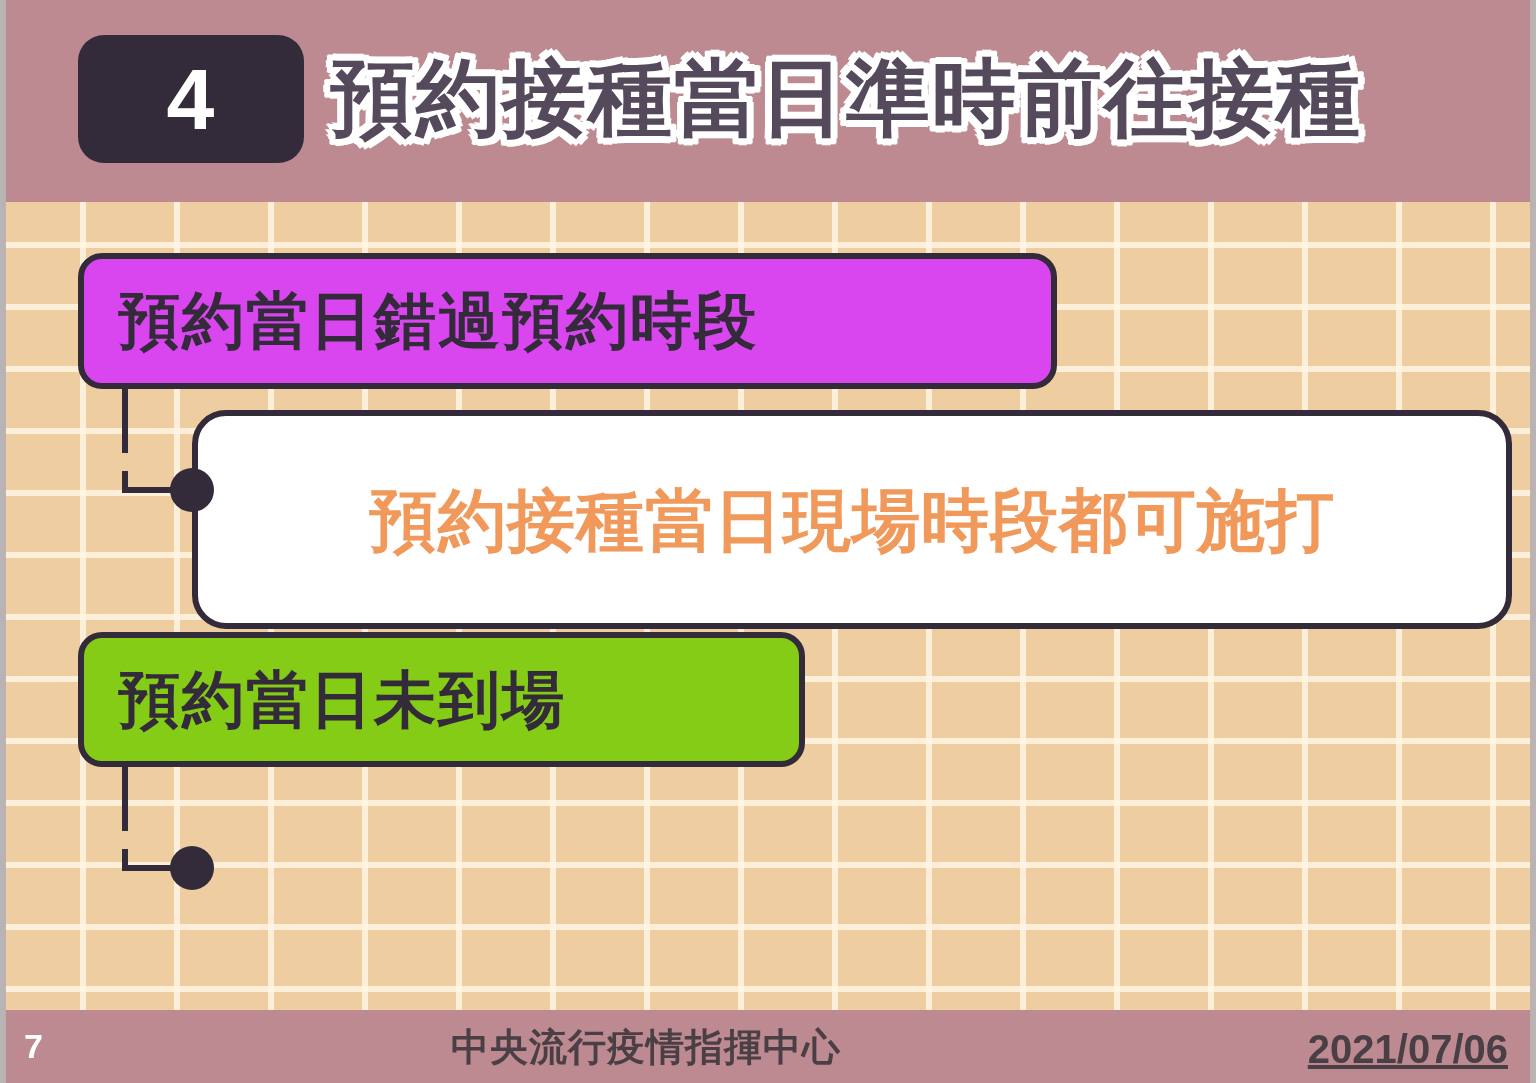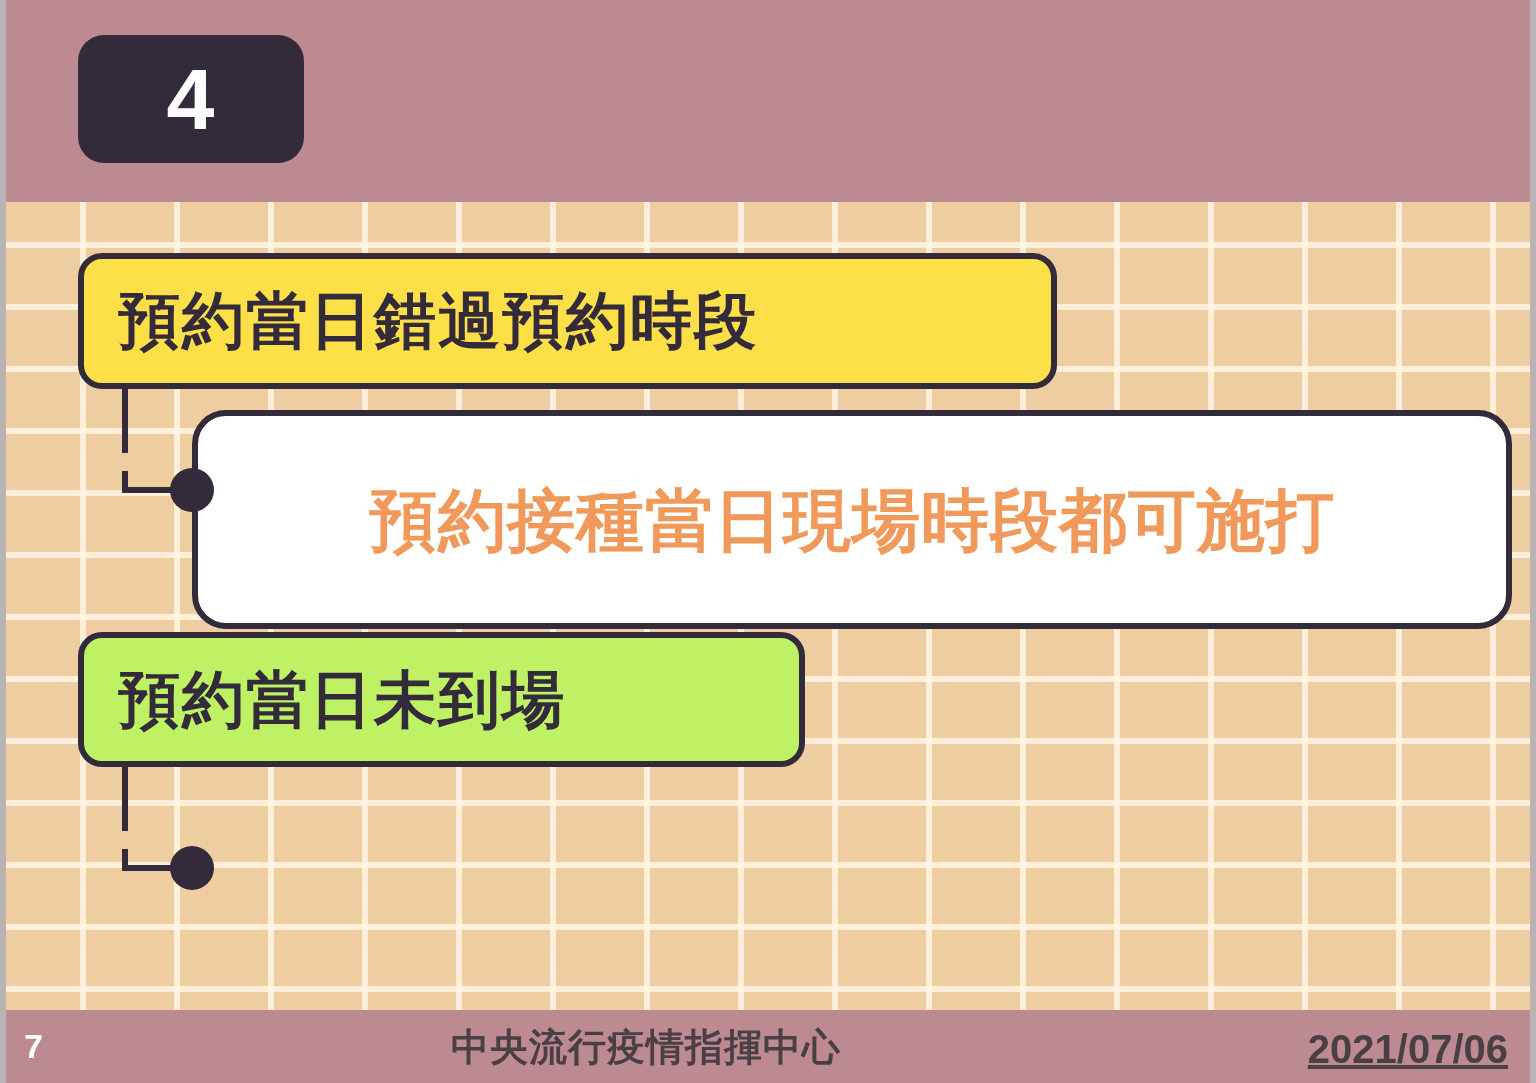--- a/index.html
+++ b/index.html
@@ -159,28 +159,28 @@
     line-height: 1;
     white-space: nowrap;
     padding-left: 34px;
   }
 
   #cat-box-orange {
     left: 78px;
     top: 253px;
     width: 979px;
     height: 136px;
-    background: #fde047;
+    background: #d946ef;
   }
   #cat-box-teal {
     left: 78px;
     top: 632px;
     width: 727px;
     height: 135px;
-    background: #bef264;
+    background: #84cc16;
   }
 
   .detail-box {
     position: absolute;
     background: #ffffff;
     border: 6px solid #332b3a;
     border-radius: 34px;
     display: flex;
     align-items: center;
     justify-content: center;
@@ -257,20 +257,21 @@
 
   <div class="page-edge left"></div>
   <div class="page-edge right"></div>
 
   <div id="header-band"></div>
 
   <div id="step-badge">
     <span id="step-badge-number">4</span>
   </div>
 
+  <div id="header-title">預約接種當日準時前往接種</div>
 
   <div class="cat-box" id="cat-box-orange">
     <span class="cat-box-label">預約當日錯過預約時段</span>
   </div>
 
   <div class="connector">
     <div class="conn-stem" style="left:122px; top:389px;  height:38px;"></div>
     <div class="conn-dash-v" style="left:122px; top:427px;  height:44px;"></div>
     <div class="conn-corner" style="left:122px; top:471px;  height:22px;"></div>
     <div class="conn-corner-h" style="left:122px; top:487px; width:26px;"></div>

